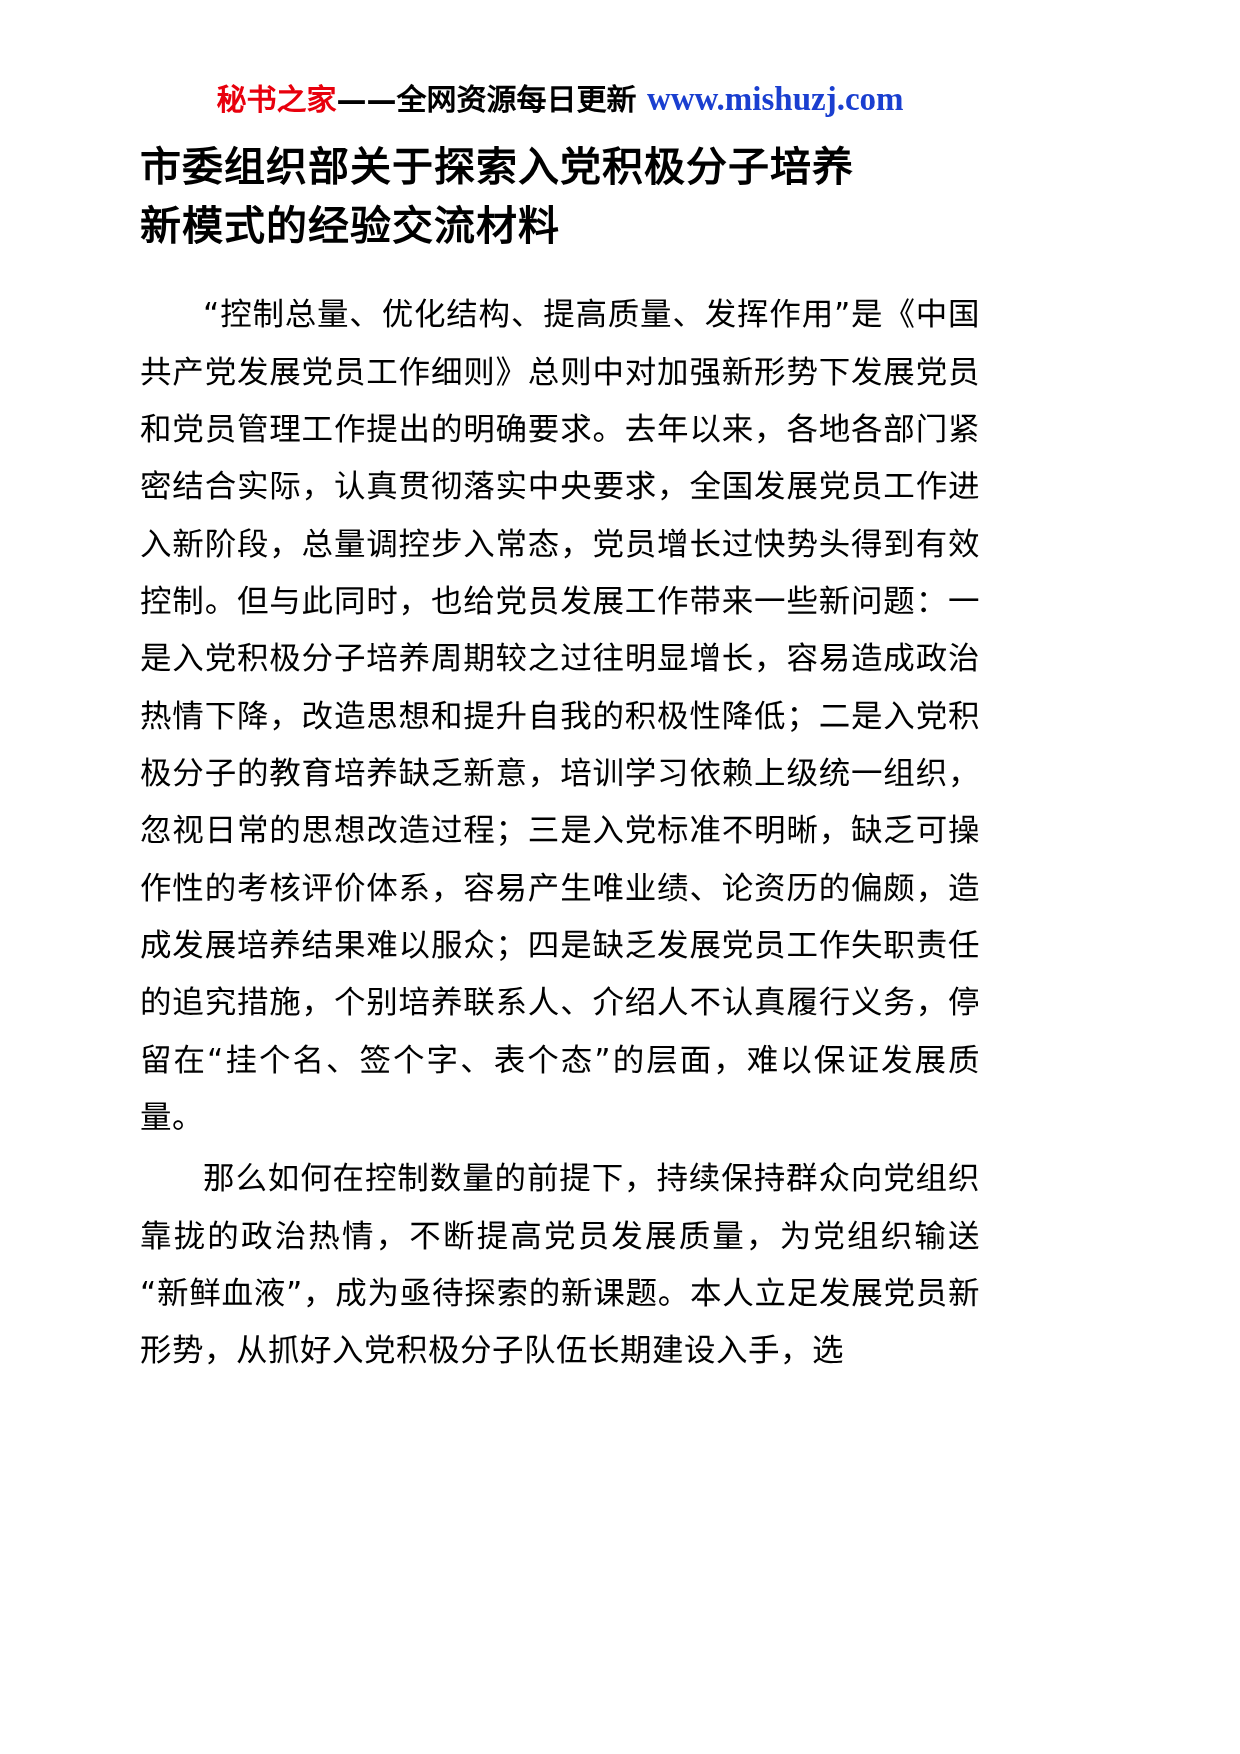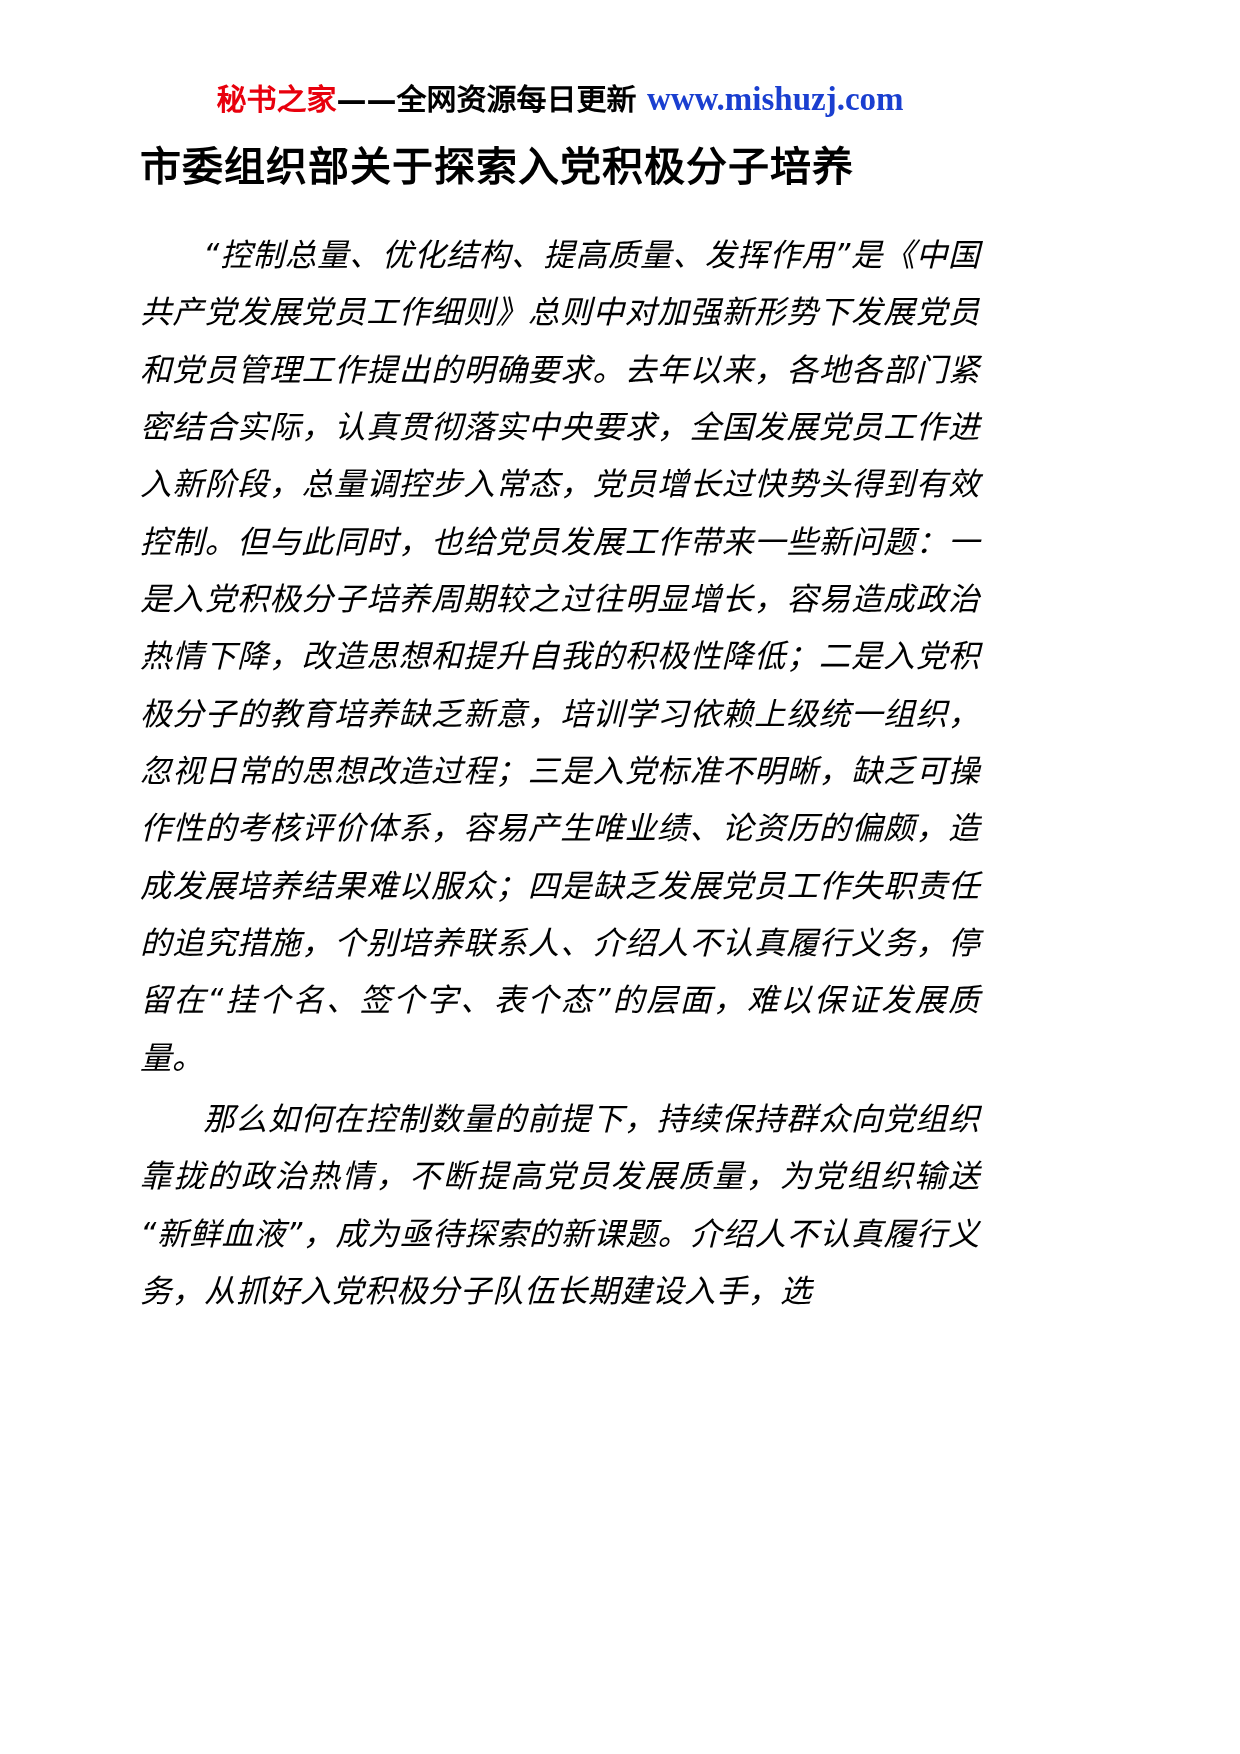--- a/index.html
+++ b/index.html
@@ -57,34 +57,34 @@
     display: block;
   }
   .body-text p {
     font-size: 31.5px;
     line-height: 1.82;
     text-align: justify;
     text-justify: inter-ideograph;
     margin: 0 0 4px 0;
     text-indent: 2em;
     letter-spacing: 0.5px;
-    font-style: italic;
   }
 </style>
 </head>
 <body>
 
 <div class="page">
 
   <div class="watermark">
     <span class="brand">秘书之家</span><span class="dash">——</span><span class="slogan">全网资源每日更新</span> <span class="url">www.mishuzj.com</span>
   </div>
 
   <h1 class="doc-title">
     <span class="line">市委组织部关于探索入党积极分子培养</span>
+    <span class="line">新模式的经验交流材料</span>
   </h1>
 
   <div class="body-text">
     <p>“控制总量、优化结构、提高质量、发挥作用”是《中国共产党发展党员工作细则》总则中对加强新形势下发展党员和党员管理工作提出的明确要求。去年以来，各地各部门紧密结合实际，认真贯彻落实中央要求，全国发展党员工作进入新阶段，总量调控步入常态，党员增长过快势头得到有效控制。但与此同时，也给党员发展工作带来一些新问题：一是入党积极分子培养周期较之过往明显增长，容易造成政治热情下降，改造思想和提升自我的积极性降低；二是入党积极分子的教育培养缺乏新意，培训学习依赖上级统一组织，忽视日常的思想改造过程；三是入党标准不明晰，缺乏可操作性的考核评价体系，容易产生唯业绩、论资历的偏颇，造成发展培养结果难以服众；四是缺乏发展党员工作失职责任的追究措施，个别培养联系人、介绍人不认真履行义务，停留在“挂个名、签个字、表个态”的层面，难以保证发展质量。</p>
-    <p>那么如何在控制数量的前提下，持续保持群众向党组织靠拢的政治热情，不断提高党员发展质量，为党组织输送“新鲜血液”，成为亟待探索的新课题。介绍人不认真履行义务，从抓好入党积极分子队伍长期建设入手，选</p>
+    <p>那么如何在控制数量的前提下，持续保持群众向党组织靠拢的政治热情，不断提高党员发展质量，为党组织输送“新鲜血液”，成为亟待探索的新课题。本人立足发展党员新形势，从抓好入党积极分子队伍长期建设入手，选</p>
   </div>
 
 </div>
 
 </body></html>

